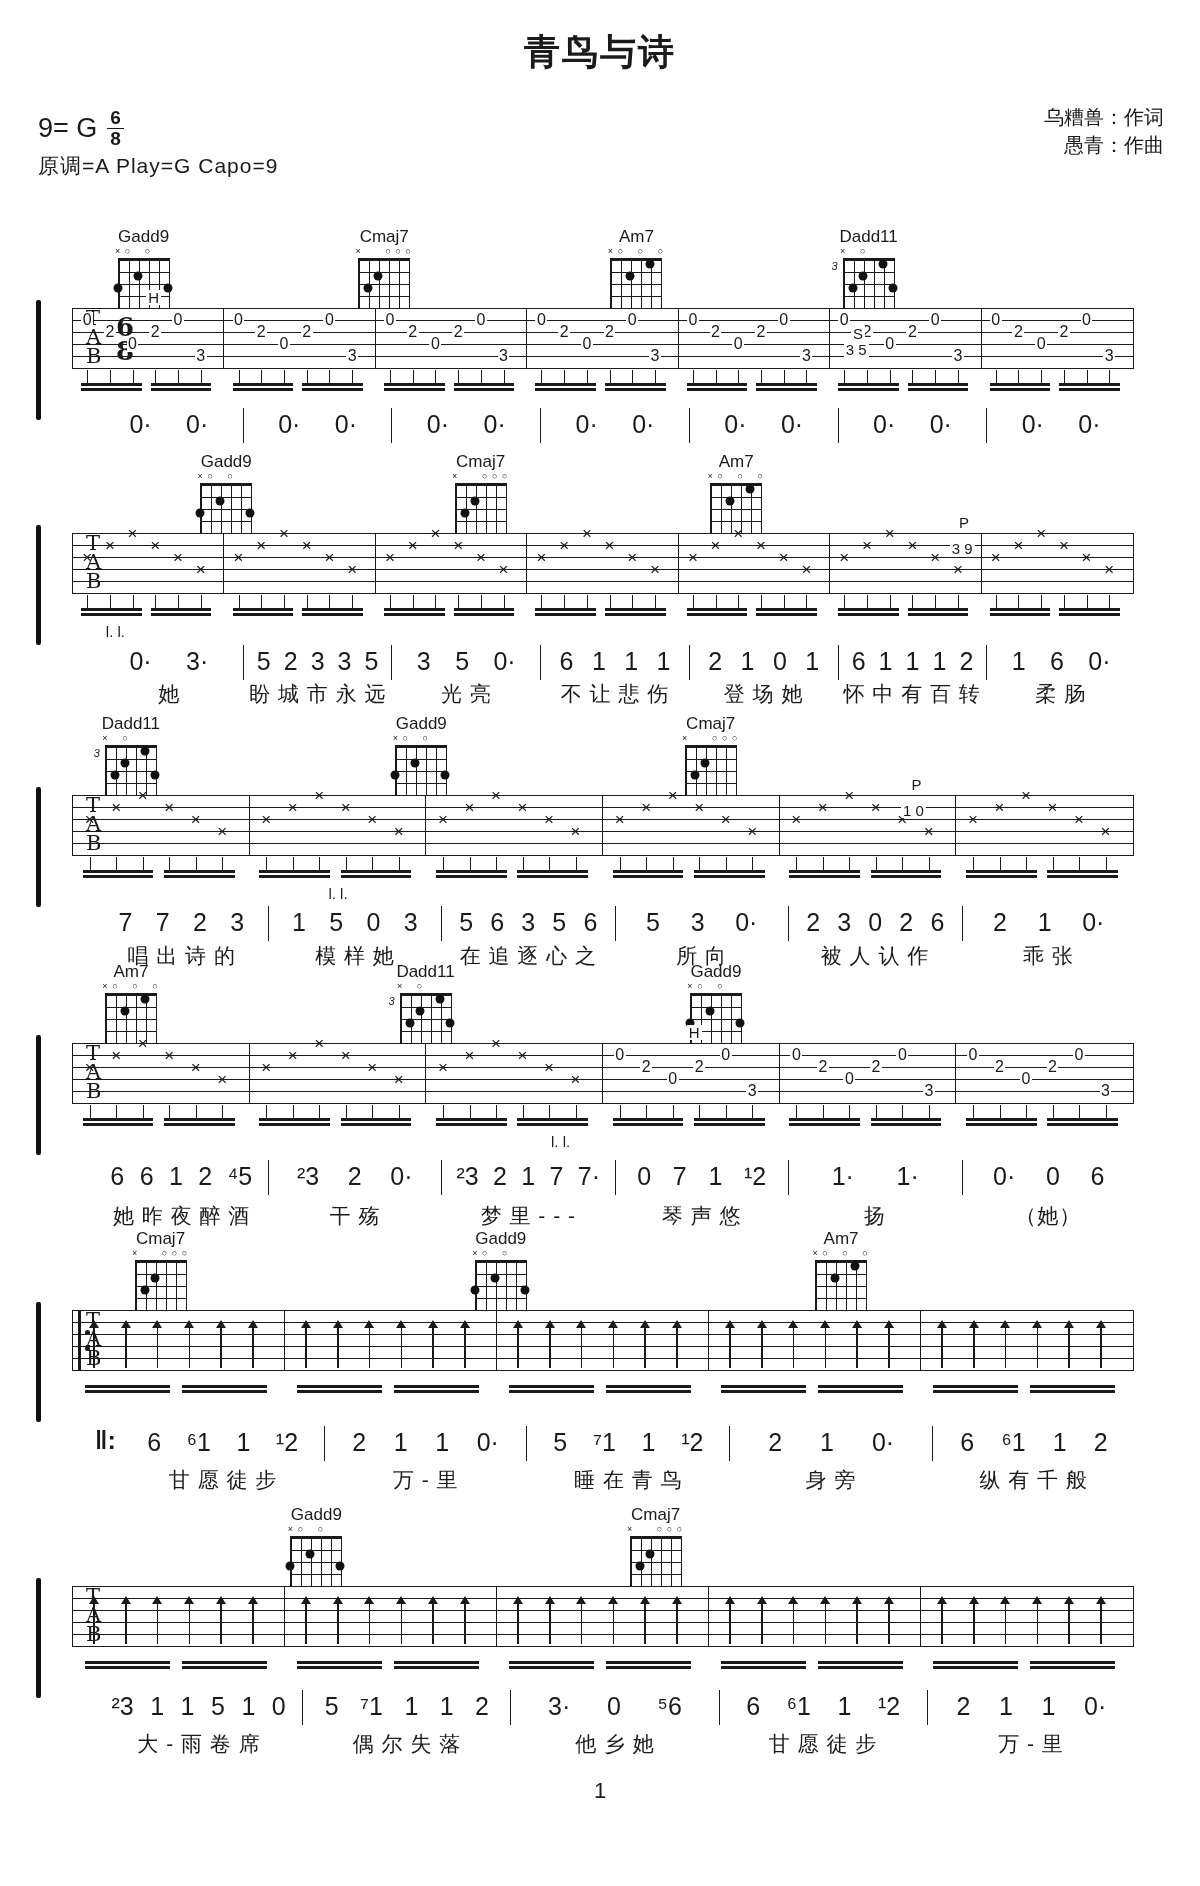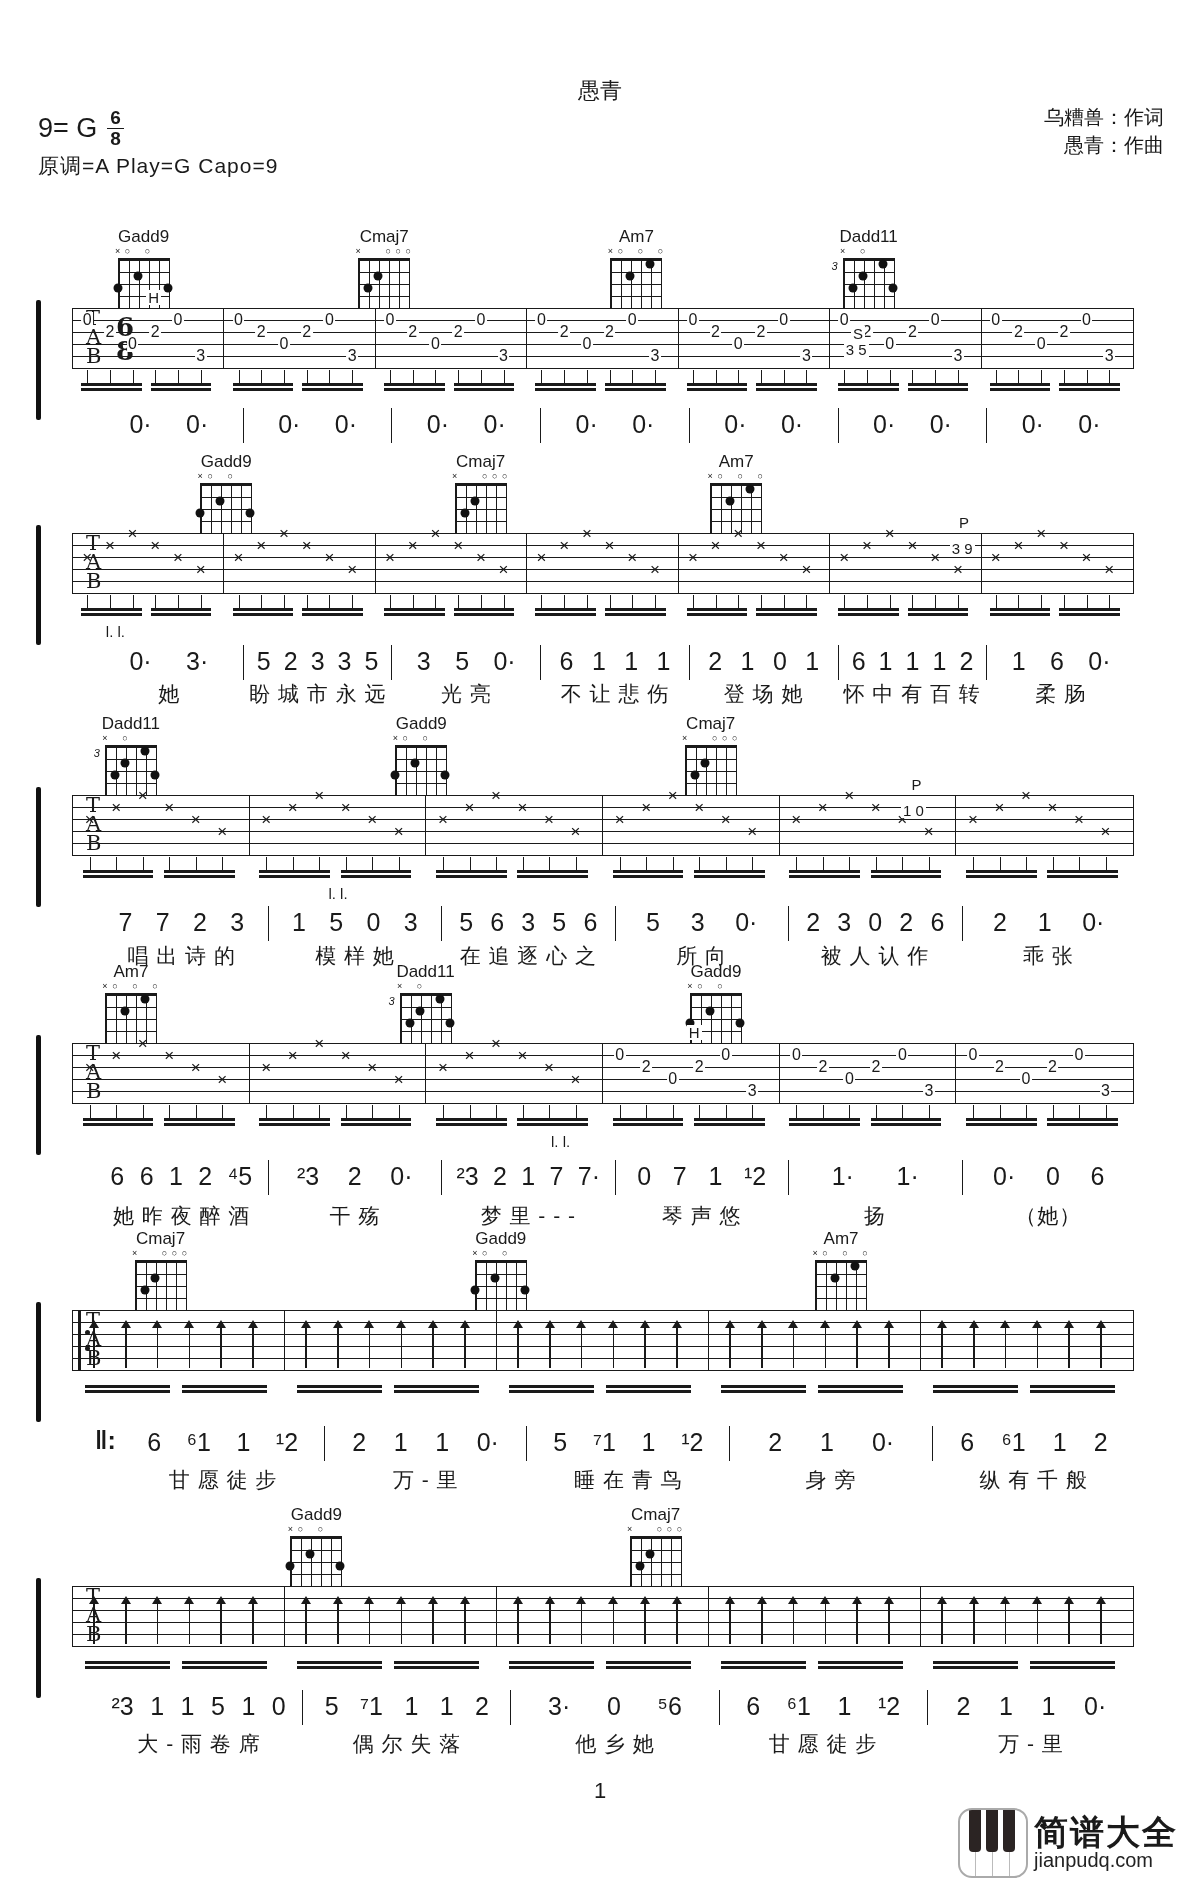--- a/index.html
+++ b/index.html
@@ -47,21 +47,21 @@
   .piano .bk{position:absolute;top:0;width:12px;height:42px;background:#2b2423;border-radius:0 0 4px 4px;}
   .piano .sep{position:absolute;top:0;width:1px;height:66px;background:#bbb;}
   .logotxt{display:flex;flex-direction:column;line-height:1.05;}
   .logotxt .zh{font-size:34px;font-weight:bold;letter-spacing:2px;}
   .logotxt .en{font-size:20px;color:#222;}
 </style>
 </head>
 <body>
 
 <div class="sheet">
-  <div class="subtitle">愚青</div>
+  <div class="title">青鸟与诗</div>
   <div class="keyline">
     <span>9= G</span>
     <span class="frac">
       <span class="num">6</span>
       <span>8</span>
     </span>
   </div>
   <div class="tuning">原调=A  Play=G  Capo=9</div>
   <div class="credit c1">乌糟兽：作词</div>
   <div class="credit c2">愚青：作曲</div>
@@ -1196,27 +1196,13 @@
             <span>甘 愿 徒 步</span>
           </div>
           <div class="lyrcell">
             <span>万 - 里</span>
           </div>
         </div>
       </div>
     </div>
 
   <div class="pageno">1</div>
-  <div class="logo">
-    <div class="piano">
-      <div class="sep" style="left:15px"></div>
-        <div class="sep" style="left:32px"></div>
-        <div class="sep" style="left:49px"></div>
-      <div class="bk" style="left:9px"></div>
-        <div class="bk" style="left:26px"></div>
-        <div class="bk" style="left:43px"></div>
-    </div>
-    <div class="logotxt">
-      <span class="zh">简谱大全</span>
-      <span class="en">jianpudq.com</span>
-    </div>
-  </div>
 </div>
 
 </body></html>

